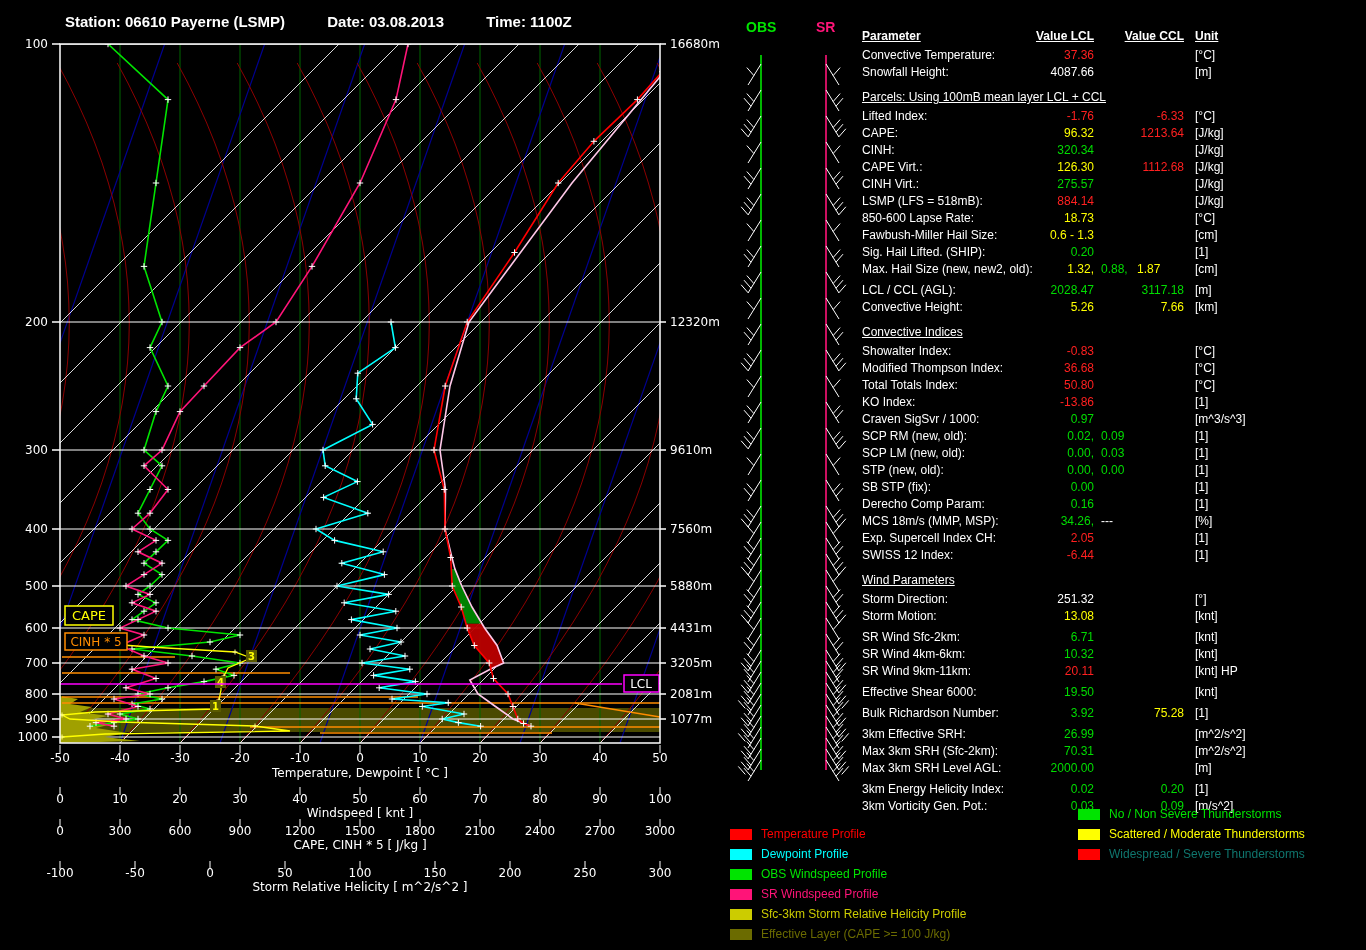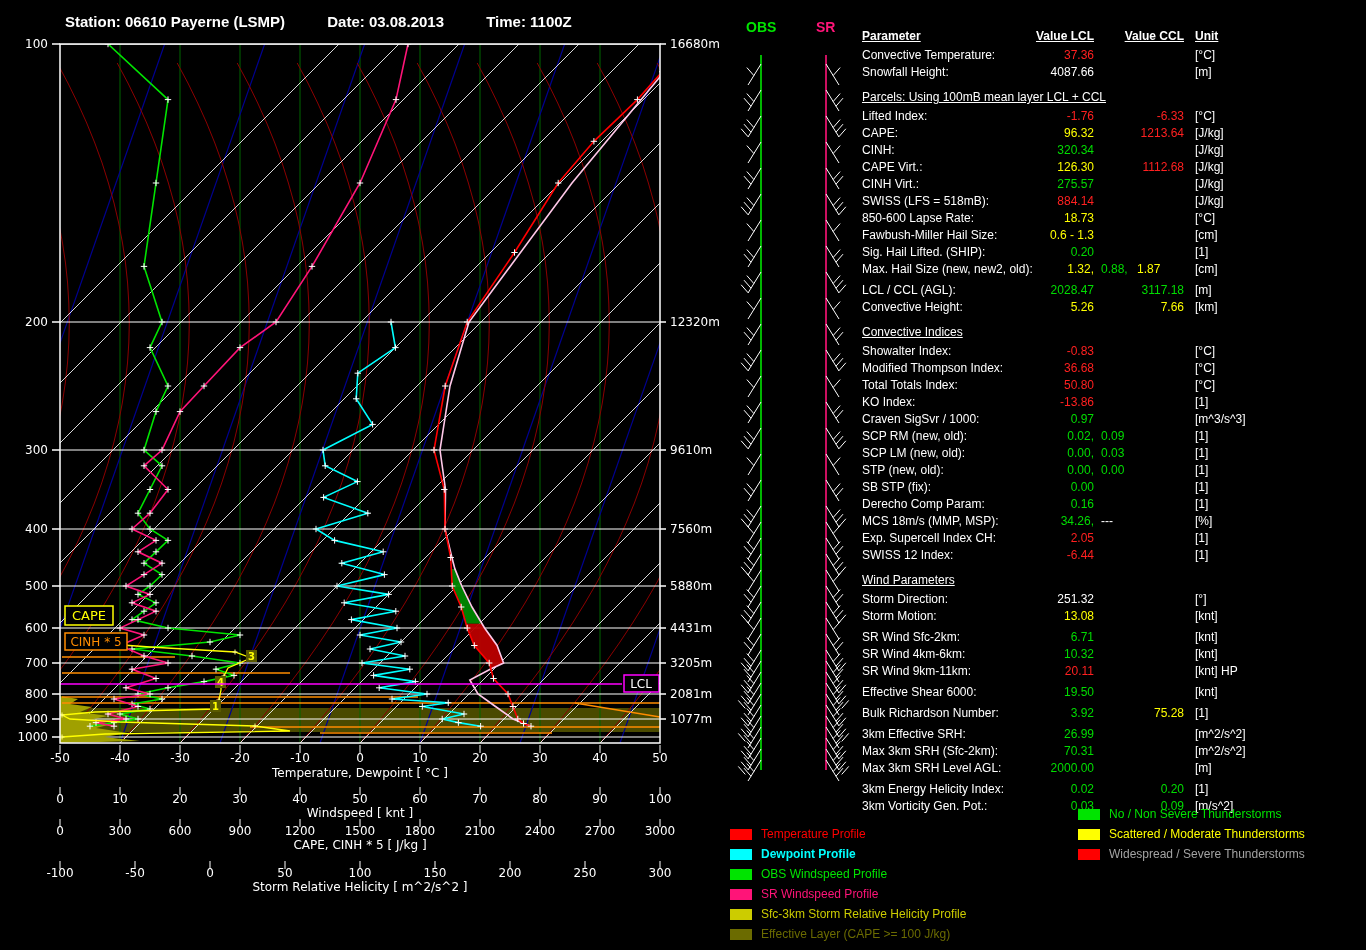--- a/index.html
+++ b/index.html
@@ -764,21 +764,21 @@
           <span class="vlcl yellow">126.30</span>
           <span class="vccl red">1112.68</span>
           <span class="vunit">[J/kg]</span>
         </div>
         <div class="row">
           <span class="plabel">CINH Virt.:</span>
           <span class="vlcl green">275.57</span>
           <span class="vunit">[J/kg]</span>
         </div>
         <div class="row">
-          <span class="plabel">SWISS (LFS = 518mB):</span>
+          <span class="plabel">LSMP (LFS = 518mB):</span>
           <span class="vlcl red">884.14</span>
           <span class="vunit">[J/kg]</span>
         </div>
         <div class="row">
           <span class="plabel">850-600 Lapse Rate:</span>
           <span class="vlcl yellow">18.73</span>
           <span class="vunit">[°C]</span>
         </div>
         <div class="row">
           <span class="plabel">Fawbush-Miller Hail Size:</span>
@@ -945,21 +945,21 @@
       </div>
   </div>
 
   <div id="legend-left" class="legend">
       <div class="item">
         <span class="swatch" style="background: rgb(255, 0, 0);"></span>
         <span style="color: rgb(255, 0, 0);">Temperature Profile</span>
       </div>
       <div class="item">
         <span class="swatch" style="background: rgb(0, 255, 255);"></span>
-        <span style="color: rgb(0, 255, 255); font-weight: bold;">Dewpoint Profile</span>
+        <span style="color: rgb(0, 255, 255);">Dewpoint Profile</span>
       </div>
       <div class="item">
         <span class="swatch" style="background: rgb(0, 228, 0);"></span>
         <span style="color: rgb(0, 228, 0);">OBS Windspeed Profile</span>
       </div>
       <div class="item">
         <span class="swatch" style="background: rgb(255, 20, 120);"></span>
         <span style="color: rgb(255, 20, 120);">SR Windspeed Profile</span>
       </div>
       <div class="item">
@@ -975,16 +975,16 @@
       <div class="item">
         <span class="swatch" style="background: rgb(0, 228, 0);"></span>
         <span style="color: rgb(0, 228, 0);">No / Non Severe Thunderstorms</span>
       </div>
       <div class="item">
         <span class="swatch" style="background: rgb(255, 255, 0);"></span>
         <span style="color: rgb(255, 255, 0);">Scattered / Moderate Thunderstorms</span>
       </div>
       <div class="item">
         <span class="swatch" style="background: rgb(255, 0, 0);"></span>
-        <span style="color: #a3a3a3;">Widespread / Severe Thunderstorms</span>
+        <span style="color: #0f766e;">Widespread / Severe Thunderstorms</span>
       </div>
     </div>
 </div>
 
 </body></html>

